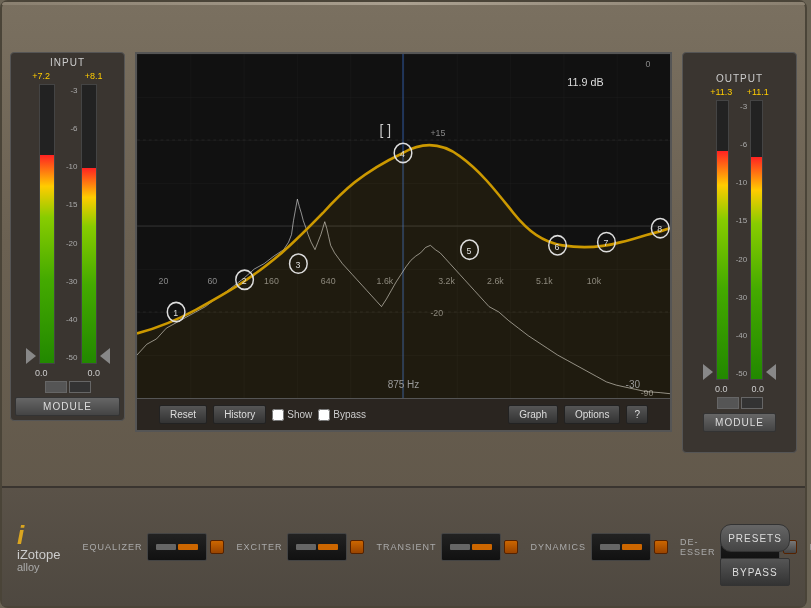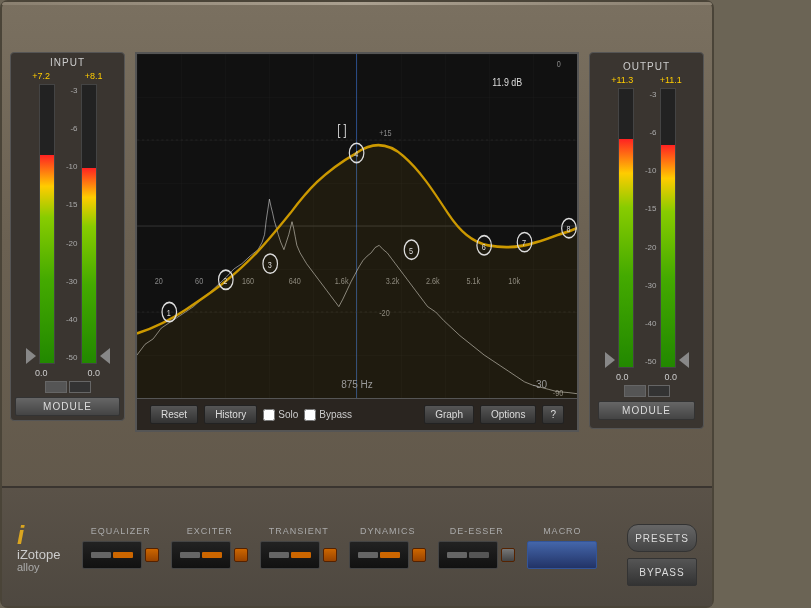--- a/index.html
+++ b/index.html
@@ -7,21 +7,21 @@
       width: 811px;
       height: 608px;
       background: #6b6455;
       font-family: Arial, sans-serif;
       font-size: 11px;
       overflow: hidden;
       position: relative;
     }
 
     .main-container {
-      width: 714px;
+      width: 807px;
       height: 608px;
       background: linear-gradient(180deg, #7a7060 0%, #6b6152 40%, #5e5548 100%);
       border: 2px solid #4a4438;
       position: relative;
       border-radius: 8px;
     }
 
     
     .main-container::before {
       content: '';
@@ -174,21 +174,21 @@
 
     
     .output-section {
       position: absolute;
       right: 8px;
       top: 50px;
       width: 115px;
       background: #3a3530;
       border: 1px solid #555;
       border-radius: 4px;
-      padding: 8px;
+      padding: 20px;
     }
 
     
     .eq-display {
       position: absolute;
       left: 133px;
       top: 50px;
       right: 133px;
       height: 380px;
       background: #111;
@@ -206,21 +206,21 @@
       position: absolute;
       bottom: 0;
       left: 0;
       right: 0;
       height: 32px;
       background: #2a2520;
       border-top: 1px solid #555;
       display: flex;
       align-items: center;
       gap: 6px;
-      padding: 0 13px;
+      padding: 0 22px;
     }
 
     .eq-btn {
       background: linear-gradient(180deg, #555 0%, #333 100%);
       border: 1px solid #222;
       color: #ddd;
       font-size: 10px;
       padding: 3px 10px;
       cursor: pointer;
       border-radius: 2px;
@@ -285,21 +285,20 @@
 
     .izotope-logo {
       display: flex;
       flex-direction: column;
       align-items: flex-start;
       margin-right: 10px;
     }
 
     .module-group {
       display: flex;
-      flex-direction: column;
       align-items: center;
       gap: 5px;
     }
 
     .module-label {
       color: #aaa;
       font-size: 9px;
       letter-spacing: 1px;
       text-transform: uppercase;
     }
@@ -606,21 +605,21 @@
       <div class="freq-info">875 Hz</div>
       <div class="db-info">-30</div>
 
     </div>
 
     <div class="eq-controls-bar">
       <button class="eq-btn">Reset</button>
       <button class="eq-btn">History</button>
       <div class="eq-checkbox-group">
         <input type="checkbox" style="">
-        <label>Solo</label>
+        <label>Show</label>
       </div>
       <div class="eq-checkbox-group">
         <input type="checkbox" style="">
         <label>Bypass</label>
       </div>
       <div class="eq-spacer"></div>
       <button class="eq-btn">Graph</button>
       <button class="eq-btn">Options</button>
       <button class="eq-btn" style="padding: 3px 7px;">?</button>
     </div>

